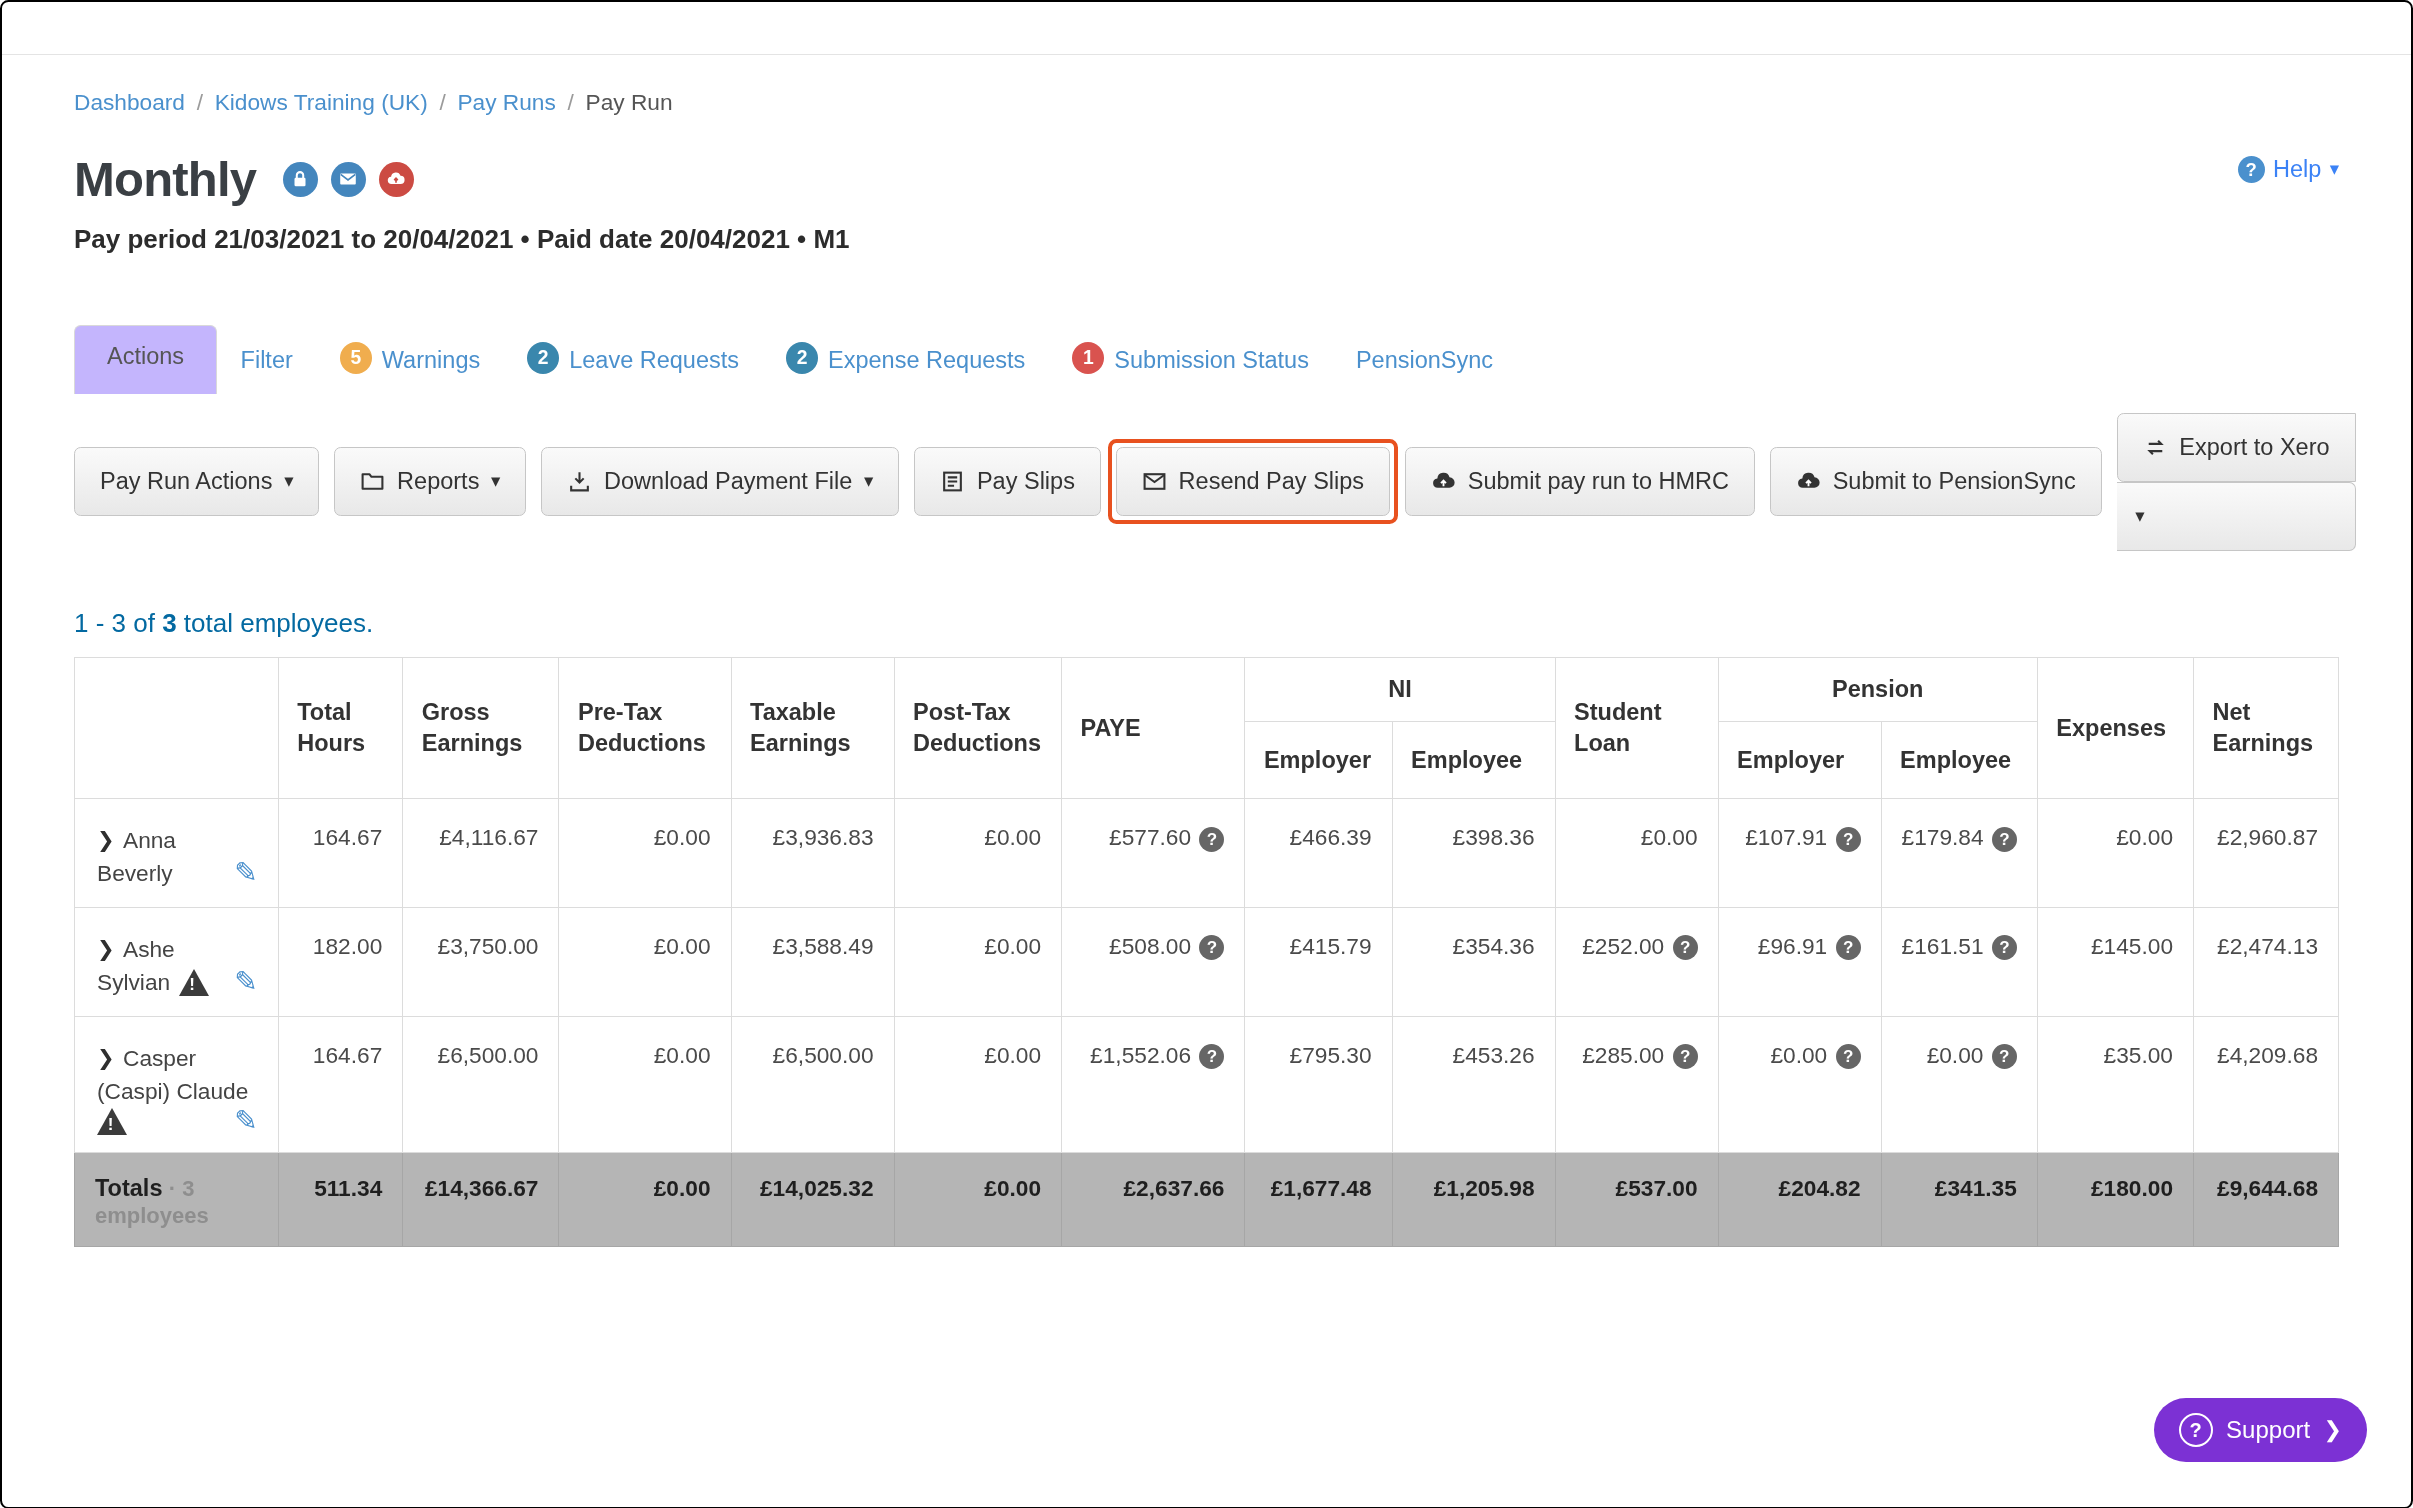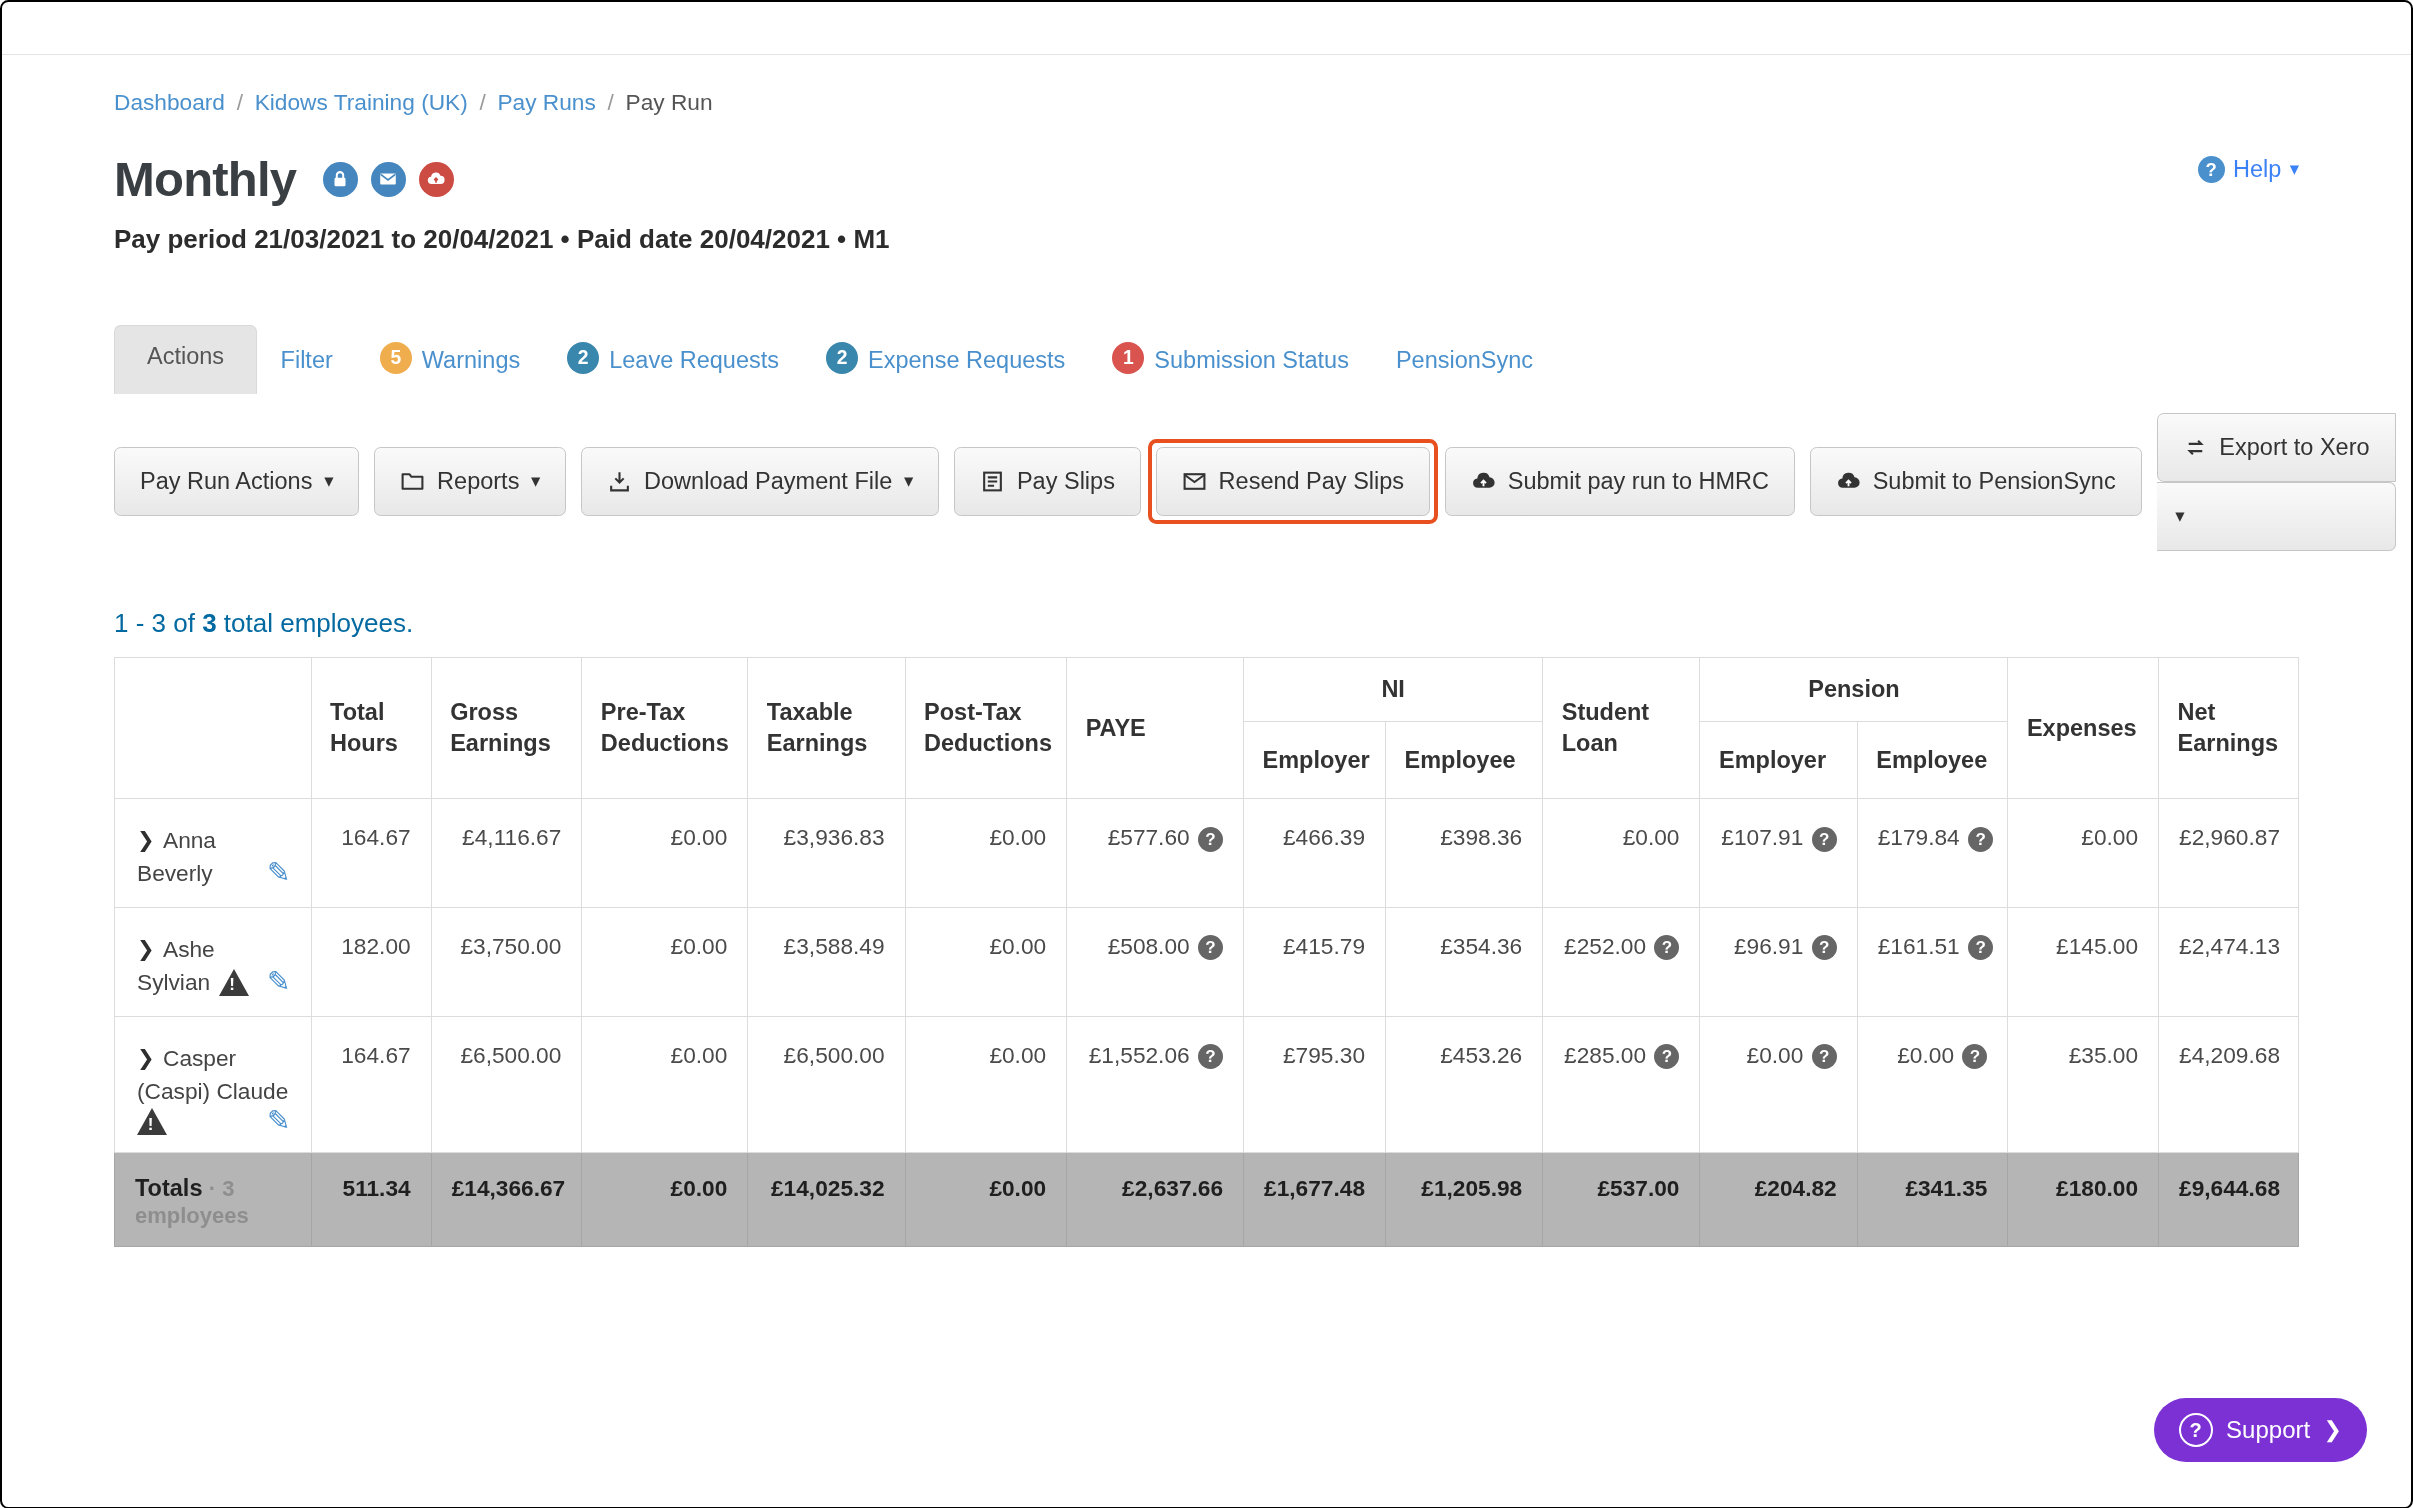--- a/index.html
+++ b/index.html
@@ -7,21 +7,21 @@
   body { font-family: "Liberation Sans", sans-serif; }
 
   .page {
     position: relative;
     width: 2413px; height: 1509px;
     border: 2.5px solid #000;
     border-radius: 8.4px;
     background: #fff;
     overflow: hidden;
   }
-  .content { padding: 0 112px; }
+  .content { padding: 0 72px; }
 
   .top-rule { border-top: 1.7px solid #e4e4e4; margin: 52px -17px 0 -17px; }
 
   
   .breadcrumb { margin-top: 34px; font-size: 22.7px; color: #9b9b9b; display:flex; gap: 11.7px; align-items:center; }
   .breadcrumb a { color: #4a90cd; text-decoration: none; cursor: pointer; }
   .breadcrumb .current { color: #555; }
 
   
   .title-row { margin-top: 35px; display: flex; align-items: flex-start; justify-content: space-between; }
@@ -38,21 +38,21 @@
   .caret { display: inline-block; color: inherit; font-size: 18.5px; line-height: 1; }
   .caret::before { content: "▾"; }
 
   .subtitle { margin-top: 17px; font-size: 26px; font-weight: bold; color: #2c2c2c; }
 
   
   .tabs { margin-top: 70px; display: flex; align-items: stretch; }
   .tab-active {
     border: 1.7px solid #d9d9d9; border-bottom: none;
     border-radius: 6.7px 6.7px 0 0;
-    padding: 17px 32px 20px; font-size: 23.5px; color: #555; background: #e5e5e5; cursor: pointer;
+    padding: 17px 32px 20px; font-size: 23.5px; color: #555; background: #c4b5fd; cursor: pointer;
   }
   .tab-link { display: inline-flex; align-items: flex-end; gap: 10px; padding: 17px 23.5px 20px; font-size: 23.5px; color: #4a90cd; text-decoration: none; cursor: pointer; }
   .badge { min-width: 32px; height: 32px; padding: 0 5px; border-radius: 16px; color: #fff; font-size: 19.3px; font-weight: bold; display: inline-flex; align-items: center; justify-content: center; }
   .badge-warning { background: #f0ad4e; }
   .badge-info    { background: #3a87ad; }
   .badge-danger  { background: #d9534f; }
 
   
   .toolbar { margin-top: 18.5px; display: flex; align-items: center; gap: 15px; flex-wrap: nowrap; }
   .btn {

